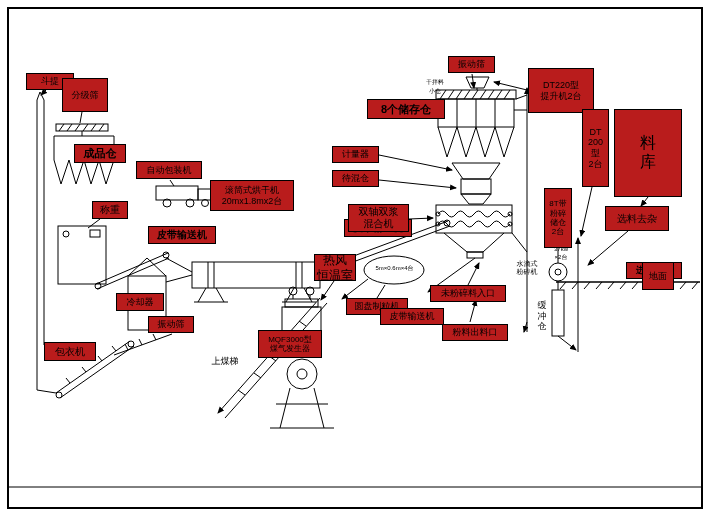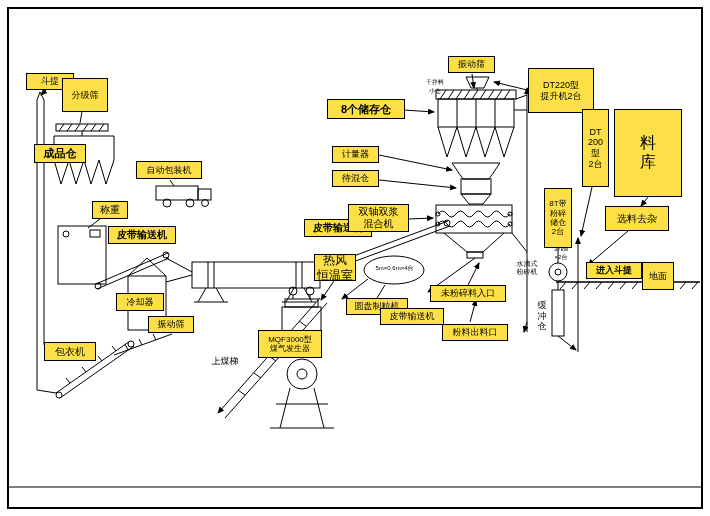--- a/index.html
+++ b/index.html
@@ -2,25 +2,25 @@
 <html><head>
 <meta charset="utf-8">
 <style>
   * { margin:0; padding:0; box-sizing:border-box; }
   html,body { background:#ffffff; font-family:"Liberation Sans", sans-serif; }
   .sheet { position:relative; width:710px; height:516px; background:#ffffff; overflow:hidden; }
   svg.draw { position:absolute; left:0; top:0; }
   .lbl {
     position:absolute; display:flex; align-items:center; justify-content:center;
     text-align:center; white-space:pre-line; color:#000; line-height:1.18;
-    background:#fde047; z-index:2;
+    background:#b91c1c; z-index:2;
   }
   .boxed { border:1px solid #000; }
   .plain { background:transparent; }
-  .bold  { font-weight:bold; }
+  .bold  { font-weight:bold;margin-left:40px; }
 </style>
 </head>
 <body>
 
 <div class="sheet">
 
   <svg class="draw" width="710" height="516" viewBox="0 0 710 516">
     <defs>
       <marker id="ah" markerWidth="9" markerHeight="8" refX="6" refY="3" orient="auto">
         <path d="M0,0 L7,3 L0,6 Z" fill="#000"></path>
@@ -259,20 +259,22 @@
       </g>
 
     </g>
   </svg>
 
   <div class="lbl boxed" style="left:26px;top:73px;width:48px;height:17px;font-size:9px">斗提</div>
   <div class="lbl boxed" style="left:62px;top:78px;width:46px;height:34px;font-size:9px">分级筛</div>
   <div class="lbl boxed bold" style="left:34px;top:144px;width:52px;height:19px;font-size:11px">成品仓</div>
   <div class="lbl boxed" style="left:136px;top:161px;width:66px;height:18px;font-size:9px">自动包装机</div>
   <div class="lbl boxed" style="left:92px;top:201px;width:36px;height:18px;font-size:10px">称重</div>
+  <div class="lbl boxed" style="left:210px;top:180px;width:84px;height:31px;font-size:9px">滚筒式烘干机
+20mx1.8mx2台</div>
   <div class="lbl boxed bold" style="left:108px;top:226px;width:68px;height:18px;font-size:10px">皮带输送机</div>
   <div class="lbl boxed" style="left:116px;top:293px;width:48px;height:18px;font-size:9px">冷却器</div>
   <div class="lbl boxed" style="left:148px;top:316px;width:46px;height:17px;font-size:9px">振动筛</div>
   <div class="lbl boxed" style="left:44px;top:342px;width:52px;height:19px;font-size:10px">包衣机</div>
   <div class="lbl plain" style="left:202px;top:354px;width:46px;height:14px;font-size:9px">上煤梯</div>
   <div class="lbl boxed" style="left:258px;top:330px;width:64px;height:28px;font-size:8px">MQF3000型
 煤气发生器</div>
   <div class="lbl boxed" style="left:314px;top:254px;width:42px;height:27px;font-size:12px">热风
 恒温室</div>
   <div class="lbl plain" style="left:366px;top:263px;width:57px;height:11px;font-size:6px">5m×0.6m×4台</div>

